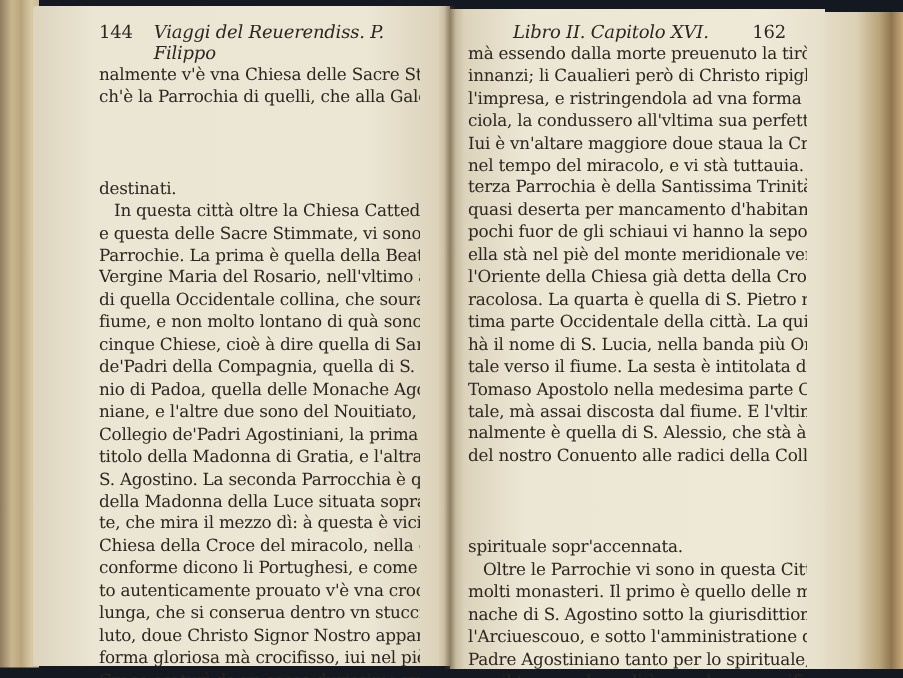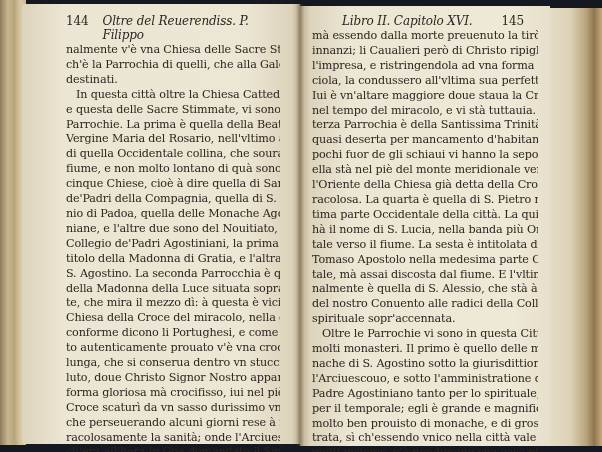--- a/index.html
+++ b/index.html
@@ -10,37 +10,37 @@
   .page-left{left:22px;width:278px;height:440px;background:linear-gradient(90deg,#ddd4bd 0%,#ebe5d3 15%,#ece6d5 80%,#ddd3bb 97%,#b9ad92 100%);border-radius:2px 0 0 2px;}
   .page-right{left:300px;width:250px;height:440px;background:linear-gradient(90deg,#b8aa8c 0%,#ddd3bc 4%,#ece6d4 20%,#eee8d7 85%,#e6dfca 100%);top:6px;}
   .edge-right{position:absolute;left:550px;top:8px;width:52px;height:438px;background:linear-gradient(90deg,#e4dcc6 0%,#dcd1b6 40%,#b9a37a 70%,#8e7650 85%,#caa97a 100%);}
   .gutter{position:absolute;left:296px;top:4px;width:8px;height:442px;background:linear-gradient(90deg,rgba(0,0,0,0) 0%,rgba(90,75,50,.45) 50%,rgba(0,0,0,0) 100%);}
   .text{position:absolute;color:#2b2620;font-size:11.2px;line-height:14.9px;letter-spacing:-0.15px;}
   .left-text{left:66px;top:14px;width:214px;}
   .right-text{left:312px;top:14px;width:226px;}
   .header{display:flex;justify-content:space-between;font-style:italic;font-size:12px;line-height:14px;margin-bottom:1px;}
   .pnum{font-style:normal;}
   .line{white-space:nowrap;display:block;text-align:justify;text-align-last:justify;overflow:hidden;}
-  .line.last{text-align-last:left;}
+  .line.last{text-align-last:left;margin-top:46px;}
   .line.indent{padding-left:10px;}
 </style>
 </head>
 <body>
 
 <div class="book">
   <div class="edge-left"></div>
   <div class="page page-left"></div>
   <div class="page page-right"></div>
   <div class="edge-right"></div>
   <div class="gutter"></div>
 
   <div class="text left-text">
     <div class="header">
       <span class="pnum">144</span>
-      <span style="flex:1;padding-left:14px;">Oltre del Reuerendiss. P. Filippo</span>
+      <span style="flex:1;padding-left:14px;">Viaggi del Reuerendiss. P. Filippo</span>
     </div>
     <div id="left-lines">
         <span class="line">nalmente v'è vna Chiesa delle Sacre Stimmate,</span>
         <span class="line">ch'è la Parrochia di quelli, che alla Galera son</span>
         <span class="line last">destinati.</span>
         <span class="line indent">In questa città oltre la Chiesa Cattedrale,</span>
         <span class="line">e questa delle Sacre Stimmate, vi sono sette</span>
         <span class="line">Parrochie. La prima è quella della Beatissima</span>
         <span class="line">Vergine Maria del Rosario, nell'vltimo angolo</span>
         <span class="line">di quella Occidentale collina, che sourasta al</span>
@@ -64,21 +64,21 @@
         <span class="line">che perseuerando alcuni giorni rese à molti mi-</span>
         <span class="line">racolosamente la sanità; onde l'Arciuescouo,</span>
         <span class="line">ch'era all'hora in Goa domandato il Sig. Chri-</span>
       </div>
 
   </div>
 
   <div class="text right-text">
     <div class="header">
       <span style="flex:1;text-align:left;padding-left:30px;">Libro II. Capitolo XVI.</span>
-      <span class="pnum" style="padding-right:14px;">145</span>
+      <span class="pnum" style="padding-right:14px;">162</span>
     </div>
     <div id="right-lines">
         <span class="line">mà essendo dalla morte preuenuto la tirò poco</span>
         <span class="line">innanzi; li Caualieri però di Christo ripigliando</span>
         <span class="line">l'impresa, e ristringendola ad vna forma più pic-</span>
         <span class="line">ciola, la condussero all'vltima sua perfettione.</span>
         <span class="line">Iui è vn'altare maggiore doue staua la Croce</span>
         <span class="line">nel tempo del miracolo, e vi stà tuttauia. La</span>
         <span class="line">terza Parrochia è della Santissima Trinità hora</span>
         <span class="line">quasi deserta per mancamento d'habitanti, e</span>

